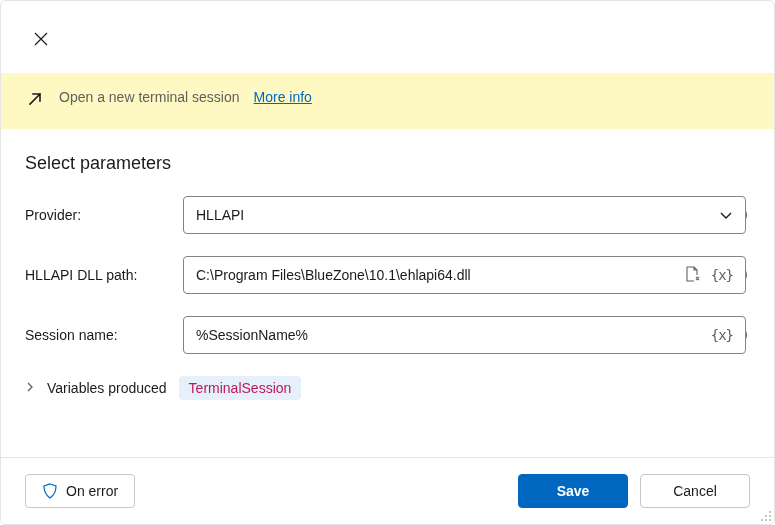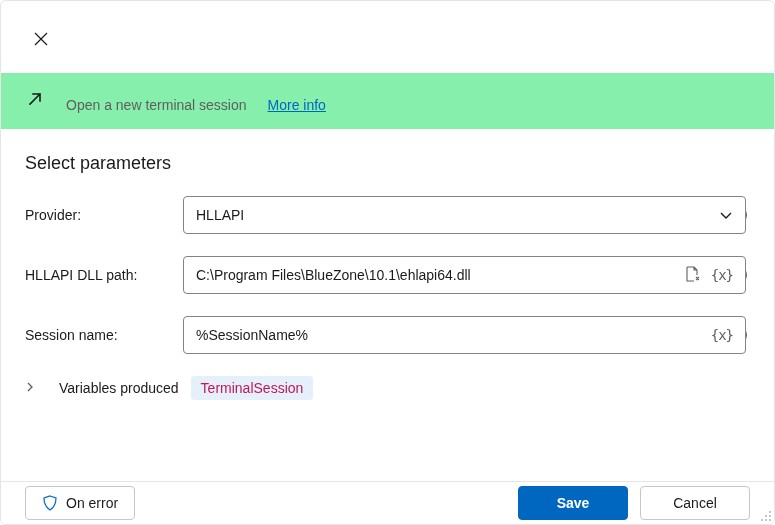--- a/index.html
+++ b/index.html
@@ -1,41 +1,41 @@
 <!DOCTYPE html>
 <html><head>
   <meta charset="utf-8">
   <style>
     * { box-sizing: border-box; margin: 0; padding: 0; font-family: "Segoe UI", -apple-system, sans-serif; }
     body { background: #fff; width: 775px; height: 525px; position: relative; border: 1px solid #e5e5e5; border-radius: 6px; overflow: hidden; }
     .header { display: flex; align-items: center; justify-content: space-between; padding: 22px 24px 18px 24px; }
     .header h1 { font-size: 20px; font-weight: 600; color: #1b1b1b; }
     .close-btn { background: none; border: none; cursor: pointer; width: 32px; height: 32px; display: flex; align-items: center; justify-content: center; border-radius: 4px; }
-    .info-banner { background: #86efac; display: flex; align-items: flex-end; gap: 21px; padding: 16px 24px; }
+    .info-banner { background: #fef9c3; display: flex; align-items: flex-start; gap: 14px; padding: 16px 24px; }
     .info-banner .arrow-icon { flex-shrink: 0; }
     .info-banner .text { font-size: 14px; color: #5f5f5f; }
     .info-banner a { color: #0067c0; text-decoration: underline; cursor: pointer; font-size: 14px; }
     .body { padding: 24px 24px 0 24px; }
     .section-title { font-size: 18px; font-weight: 400; color: #1b1b1b; margin-bottom: 22px; }
     .field-row { display: flex; align-items: center; margin-bottom: 22px; gap: 4px; }
     .field-label { width: 130px; font-size: 14px; color: #1b1b1b; flex-shrink: 0; }
     .field-control { flex: 1; position: relative; }
     .select-box, .text-box { width: 100%; height: 38px; border: 1px solid #838383; border-radius: 4px; background: #fff; display: flex; align-items: center; padding: 0 12px; font-size: 14px; color: #1b1b1b; margin-left: 24px; }
     .select-box { justify-content: space-between; cursor: pointer; }
     .text-box { justify-content: space-between; }
     .text-box .value { flex: 1; border: none; outline: none; font-size: 14px; color: #1b1b1b; font-family: inherit; }
     .text-box .adorn { display: flex; align-items: center; gap: 10px; }
     .info-icon-wrap { width: 24px; display: flex; align-items: center; justify-content: center; flex-shrink: 0; }
     .info-icon { width: 18px; height: 18px; border: 1px solid #5f5f5f; border-radius: 50%; display: flex; align-items: center; justify-content: center; font-size: 11px; font-style: italic; font-family: Georgia, serif; color: #5f5f5f; cursor: pointer; }
     .variables-row { display: flex; align-items: center; gap: 12px; margin-top: 6px; }
-    .expand-toggle { display: flex; align-items: center; gap: 24px; cursor: pointer; }
+    .expand-toggle { display: flex; align-items: center; gap: 12px; cursor: pointer; }
     .expand-toggle .chevron { font-size: 12px; color: #5f5f5f; }
     .expand-toggle .label { font-size: 14px; color: #1b1b1b; }
     .chip { background: #e5f0fb; color: #be185d; font-size: 14px; padding: 4px 10px; border-radius: 4px; }
-    .footer { position: absolute; bottom: 0; left: 0; right: 0; border-top: 1px solid #e5e5e5; padding: 4px 24px; display: flex; align-items: center; justify-content: space-between; background: #fff; }
+    .footer { position: absolute; bottom: 0; left: 0; right: 0; border-top: 1px solid #e5e5e5; padding: 16px 24px; display: flex; align-items: center; justify-content: space-between; background: #fff; }
     .on-error-btn { display: flex; align-items: center; gap: 8px; border: 1px solid #c7c7c7; background: #fff; border-radius: 4px; padding: 8px 16px; font-size: 14px; color: #1b1b1b; cursor: pointer; }
     .footer-right { display: flex; gap: 12px; }
     .btn { min-width: 110px; padding: 8px 16px; border-radius: 4px; font-size: 14px; cursor: pointer; text-align: center; }
     .btn-primary { background: #0067c0; color: #fff; border: 1px solid #0067c0; font-weight: 600; }
     .btn-secondary { background: #fff; color: #1b1b1b; border: 1px solid #c7c7c7; }
     .var-glyph { font-family: monospace; font-size: 14px; color: #5f5f5f; cursor: pointer; letter-spacing: -1px; }
     .resize-grip { position: absolute; right: 2px; bottom: 2px; }
   </style>
 </head>
 <body>

